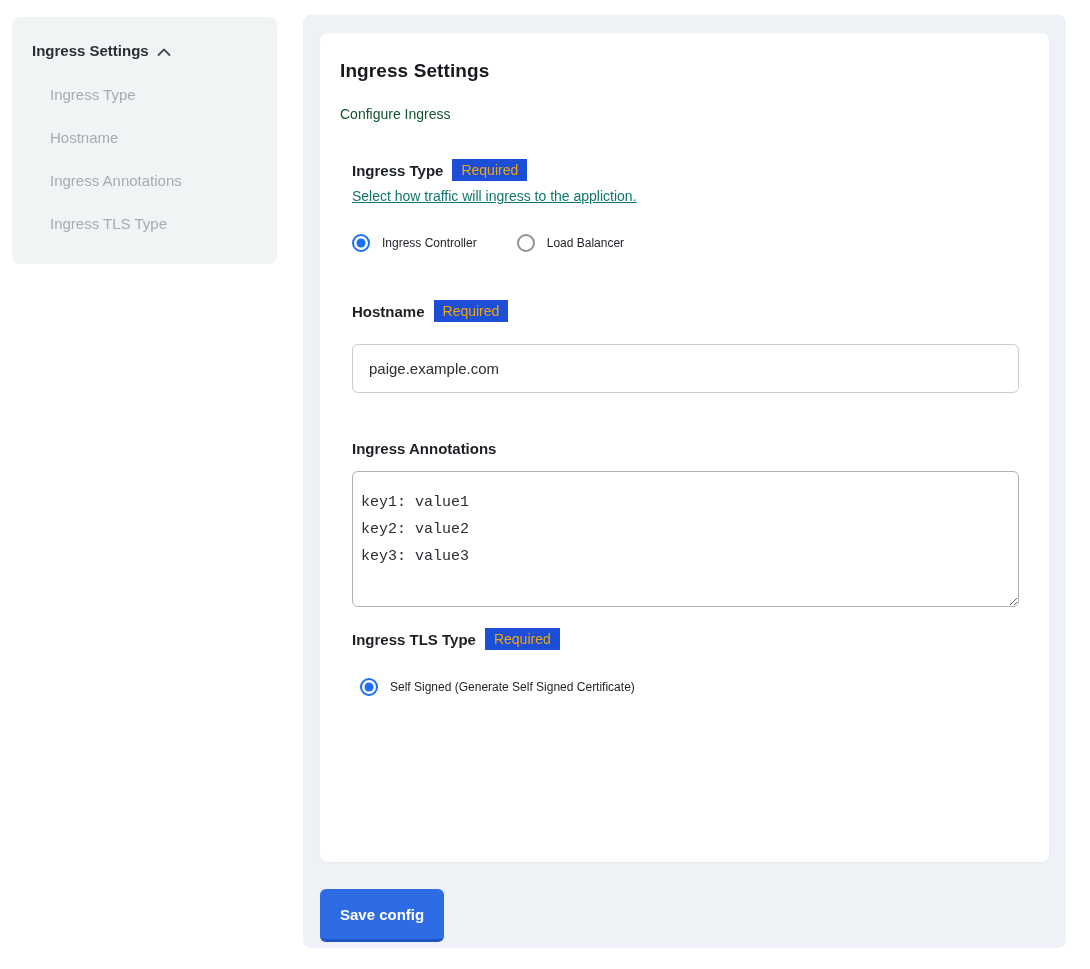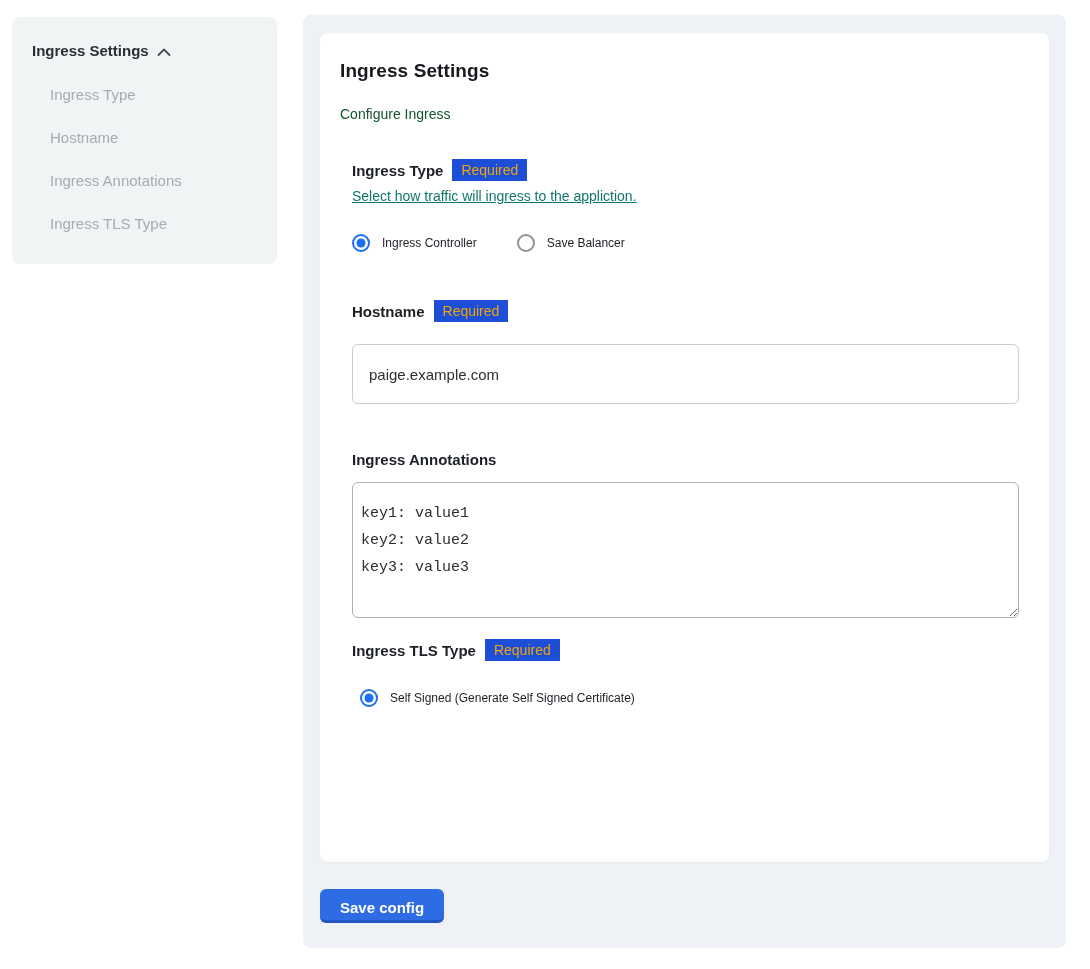--- a/index.html
+++ b/index.html
@@ -76,21 +76,21 @@
   .radio.selected::after {
     content: ""; position: absolute;
     left: 50%; top: 50%; transform: translate(-50%, -50%);
     width: 9px; height: 9px; border-radius: 50%;
     background: #1b6ff2;
   }
 
   .sec-hostname { margin-top: 48px; }
   .text-input {
     margin-top: 22px;
-    width: 100%; height: 60px;
+    width: 100%; height: 49px;
     border: 1px solid #c9ced3; border-radius: 6px;
     padding: 0 16px;
     font-size: 15px; color: #2b2f33;
     font-family: "Liberation Sans", sans-serif;
     background: #ffffff;
     outline: none;
     display: block;
   }
   .default-line { margin-top: 11px; font-size: 14px; color: #9aa0a6; }
   .default-value { font-weight: bold; color: #1e2a4e; }
@@ -116,21 +116,21 @@
   .save-button {
     margin-top: 27px; margin-left: 0;
     background: #2e6ce6;
     border: none;
     border-bottom: 3px solid #2156c2;
     border-radius: 6px;
     color: #ffffff;
     font-family: "Liberation Sans", sans-serif;
     font-size: 15px; font-weight: bold;
     padding: 10px 20px;
-    height: 34px; min-width: 119px;
+    height: 53px; min-width: 119px;
     cursor: pointer;
   }
 </style>
 </head>
 <body>
 
 <nav class="sidebar">
   <div class="sidebar-header">
     <span>Ingress Settings</span>
     <span class="chevron-up">
@@ -161,21 +161,21 @@
           <span class="badge">Required</span>
         </div>
         <p class="section-desc">Select how traffic will ingress to the appliction.</p>
         <div class="radio-row">
           <div class="radio-option">
             <span class="radio selected"></span>
             <span class="radio-label">Ingress Controller</span>
           </div>
           <div class="radio-option">
             <span class="radio"></span>
-            <span class="radio-label">Save Balancer</span>
+            <span class="radio-label">Load Balancer</span>
           </div>
         </div>
       </div>
 
       <div class="sec-hostname">
         <div class="section-label-row">
           <span class="section-label">Hostname</span>
           <span class="badge">Required</span>
         </div>
         <input class="text-input" type="text" value="paige.example.com" style="">

